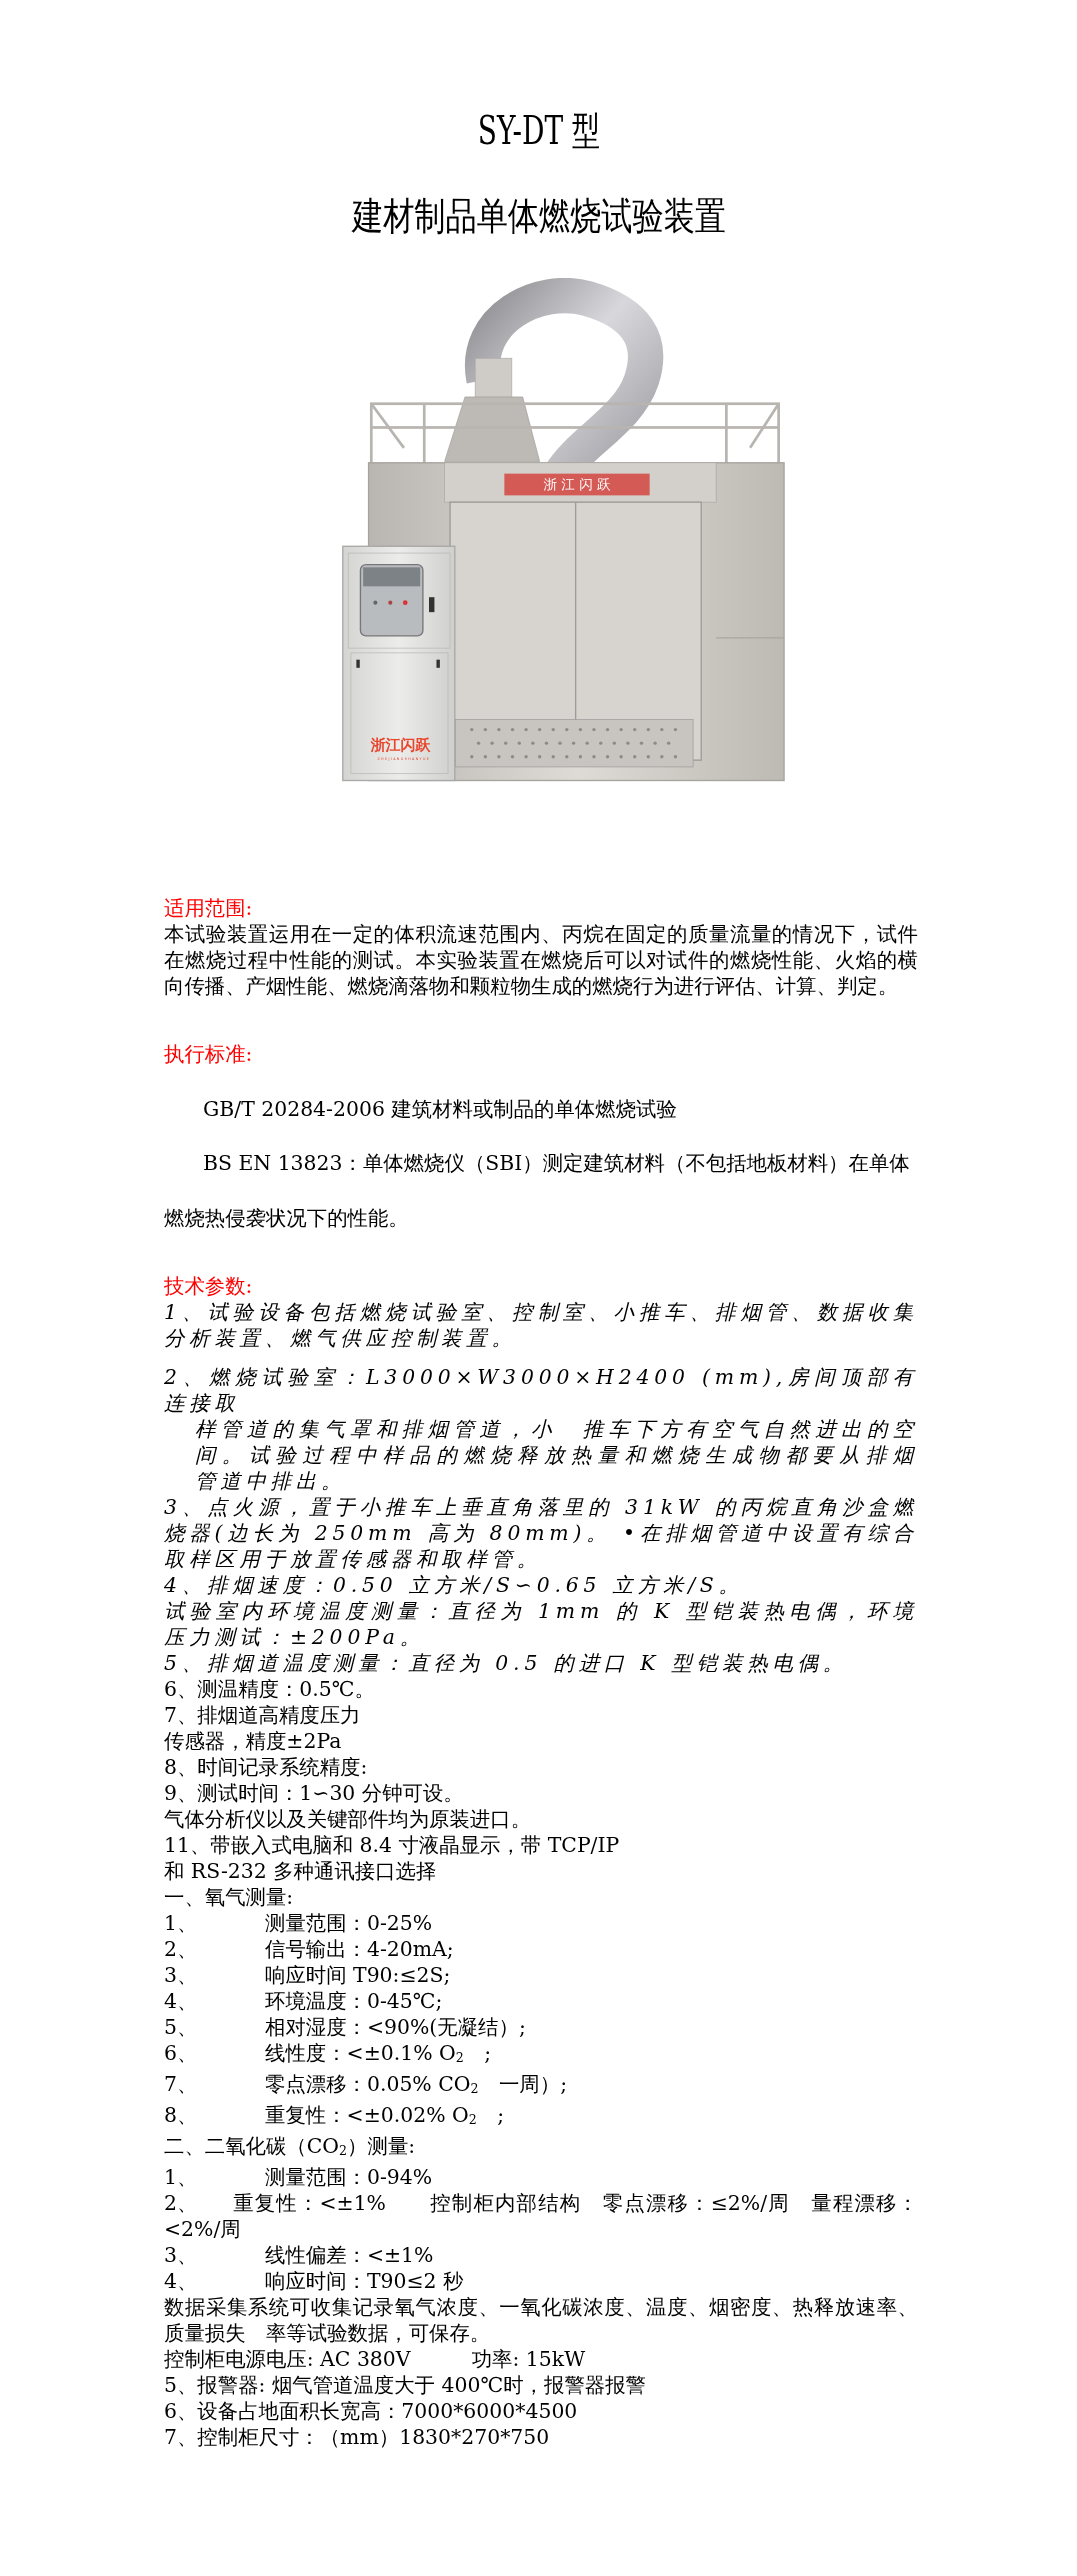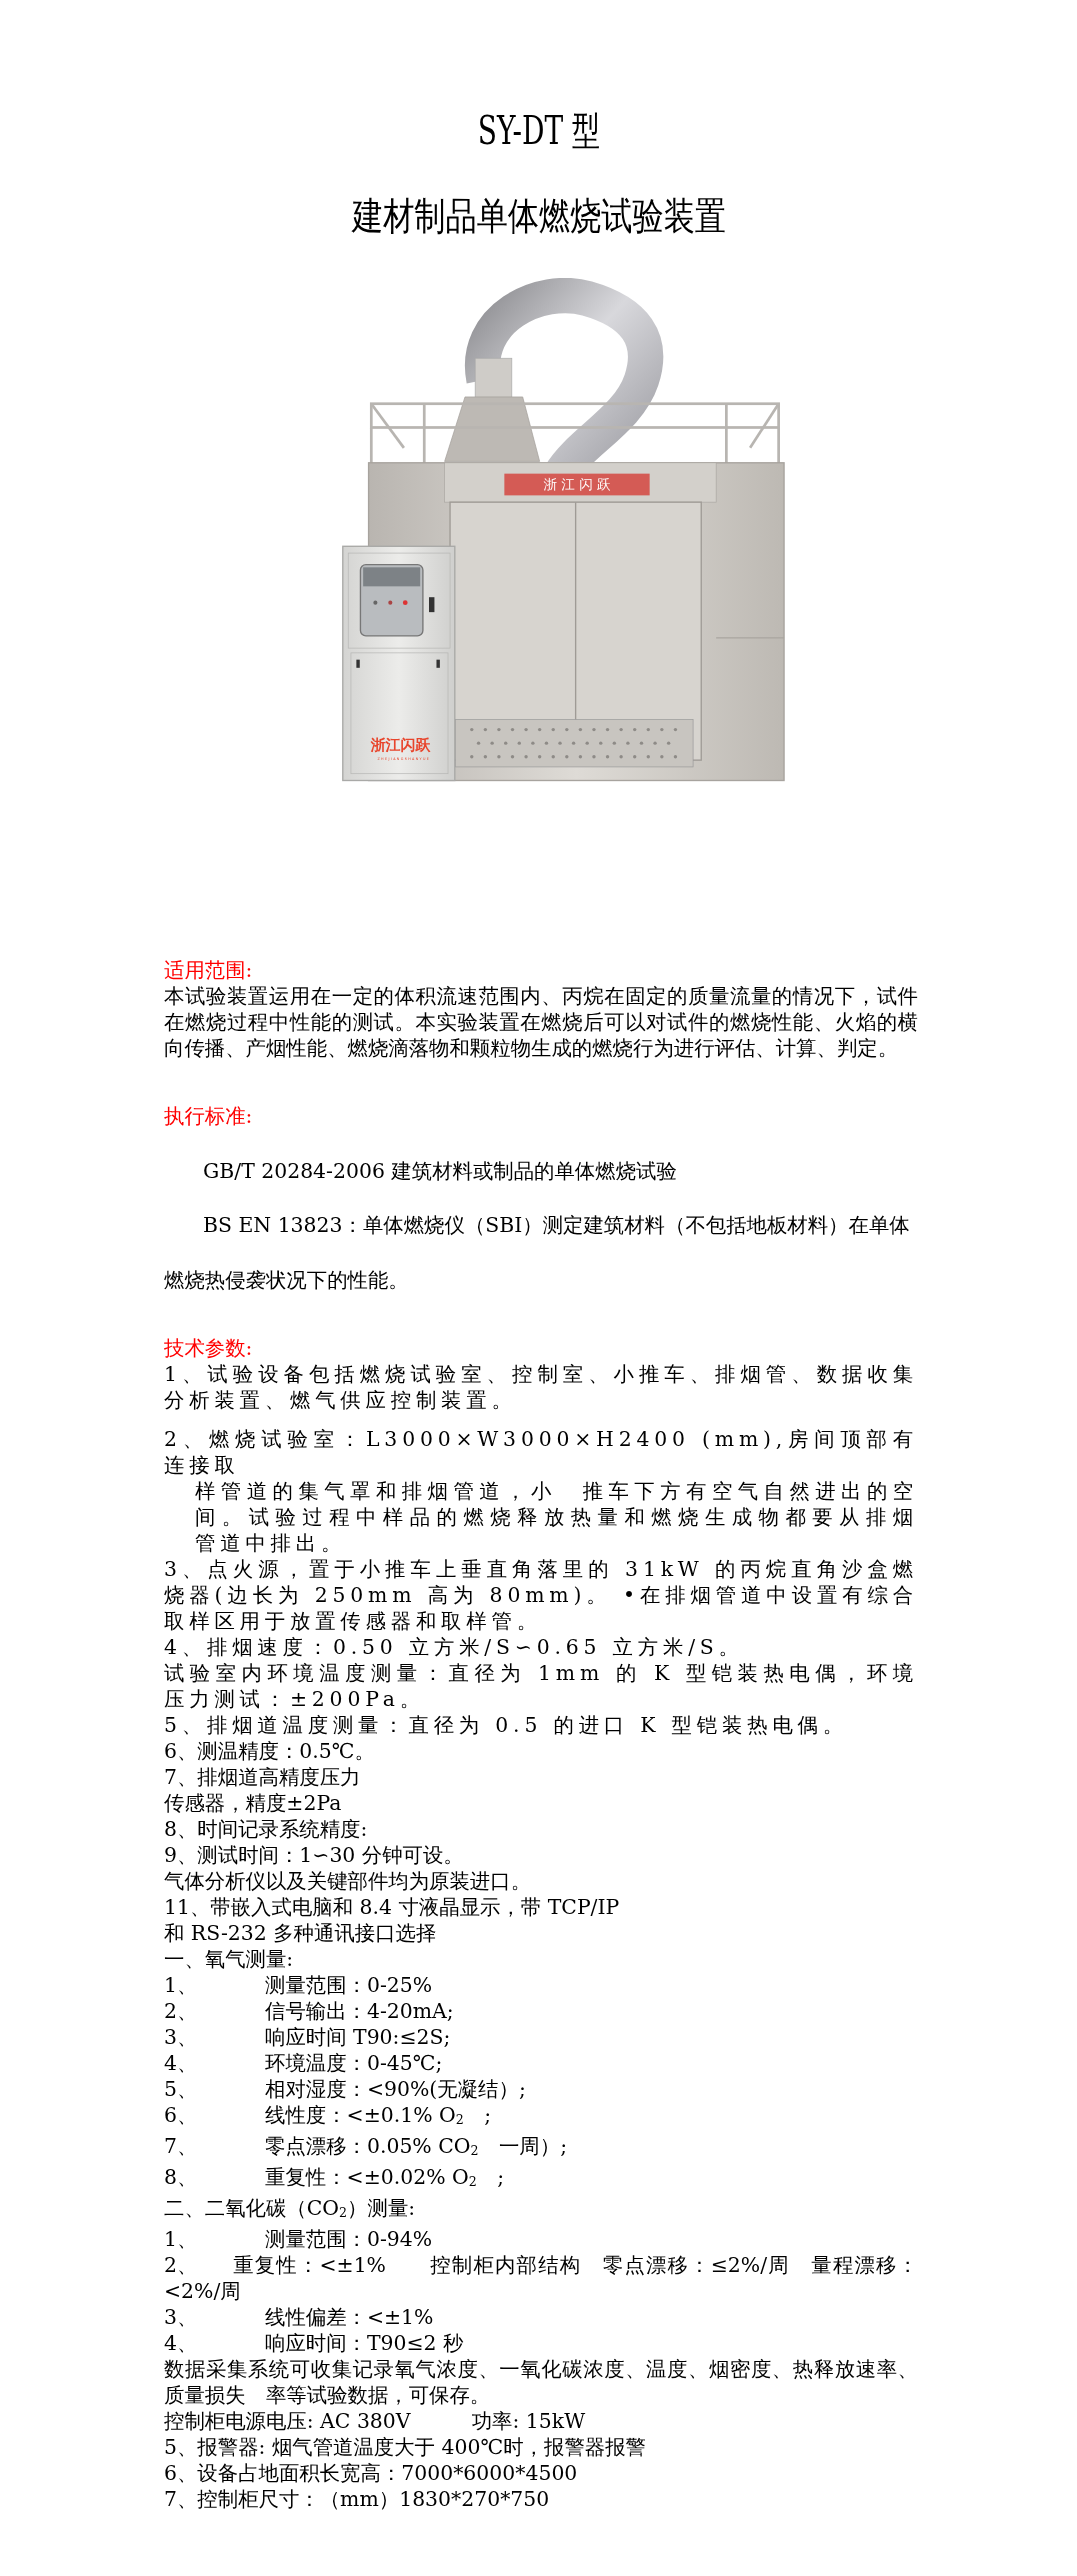--- a/index.html
+++ b/index.html
@@ -10,26 +10,26 @@
                  font-size: 39px; line-height: 48px; letter-spacing: 0px;
                  transform: scaleX(0.72); transform-origin: 539px 0; }
   .title-main { position: absolute; top: 192px; left: 0; width: 1078px; text-align: center;
                 font-size: 38px; line-height: 49px;
                 transform: scaleX(0.82); transform-origin: 539px 0; }
 
   
   .photo { position: absolute; left: 336px; top: 278px; width: 482px; height: 523px; }
   .photo svg { width: 100%; height: 100%; display: block; }
 
-  .content { position: absolute; left: 164px; top: 957px; width: 754px;
+  .content { position: absolute; left: 164px; top: 895px; width: 754px;
              font-size: 20.4px; line-height: 26px; }
   .content p { margin: 0; white-space: pre-wrap; }
   .sec-head { color: #ff0000; }
   .justify { text-align: justify; text-align-last: left; }
-  .spaced { letter-spacing: 4.8px; }
+  .spaced { letter-spacing: 4.8px; font-style: italic; }
   .indent2 { padding-left: 31px; }
   .std-line { padding-left: 39px; }
   .gap-s { height: 13.6px; }
   .gap-m { height: 28.5px; }
   .gap-l { height: 42px; }
   .sub { font-size: 0.62em; vertical-align: -0.15em; }
   .num-tab { display: inline-block; width: 101px; }
 </style>
 </head>
 <body>

